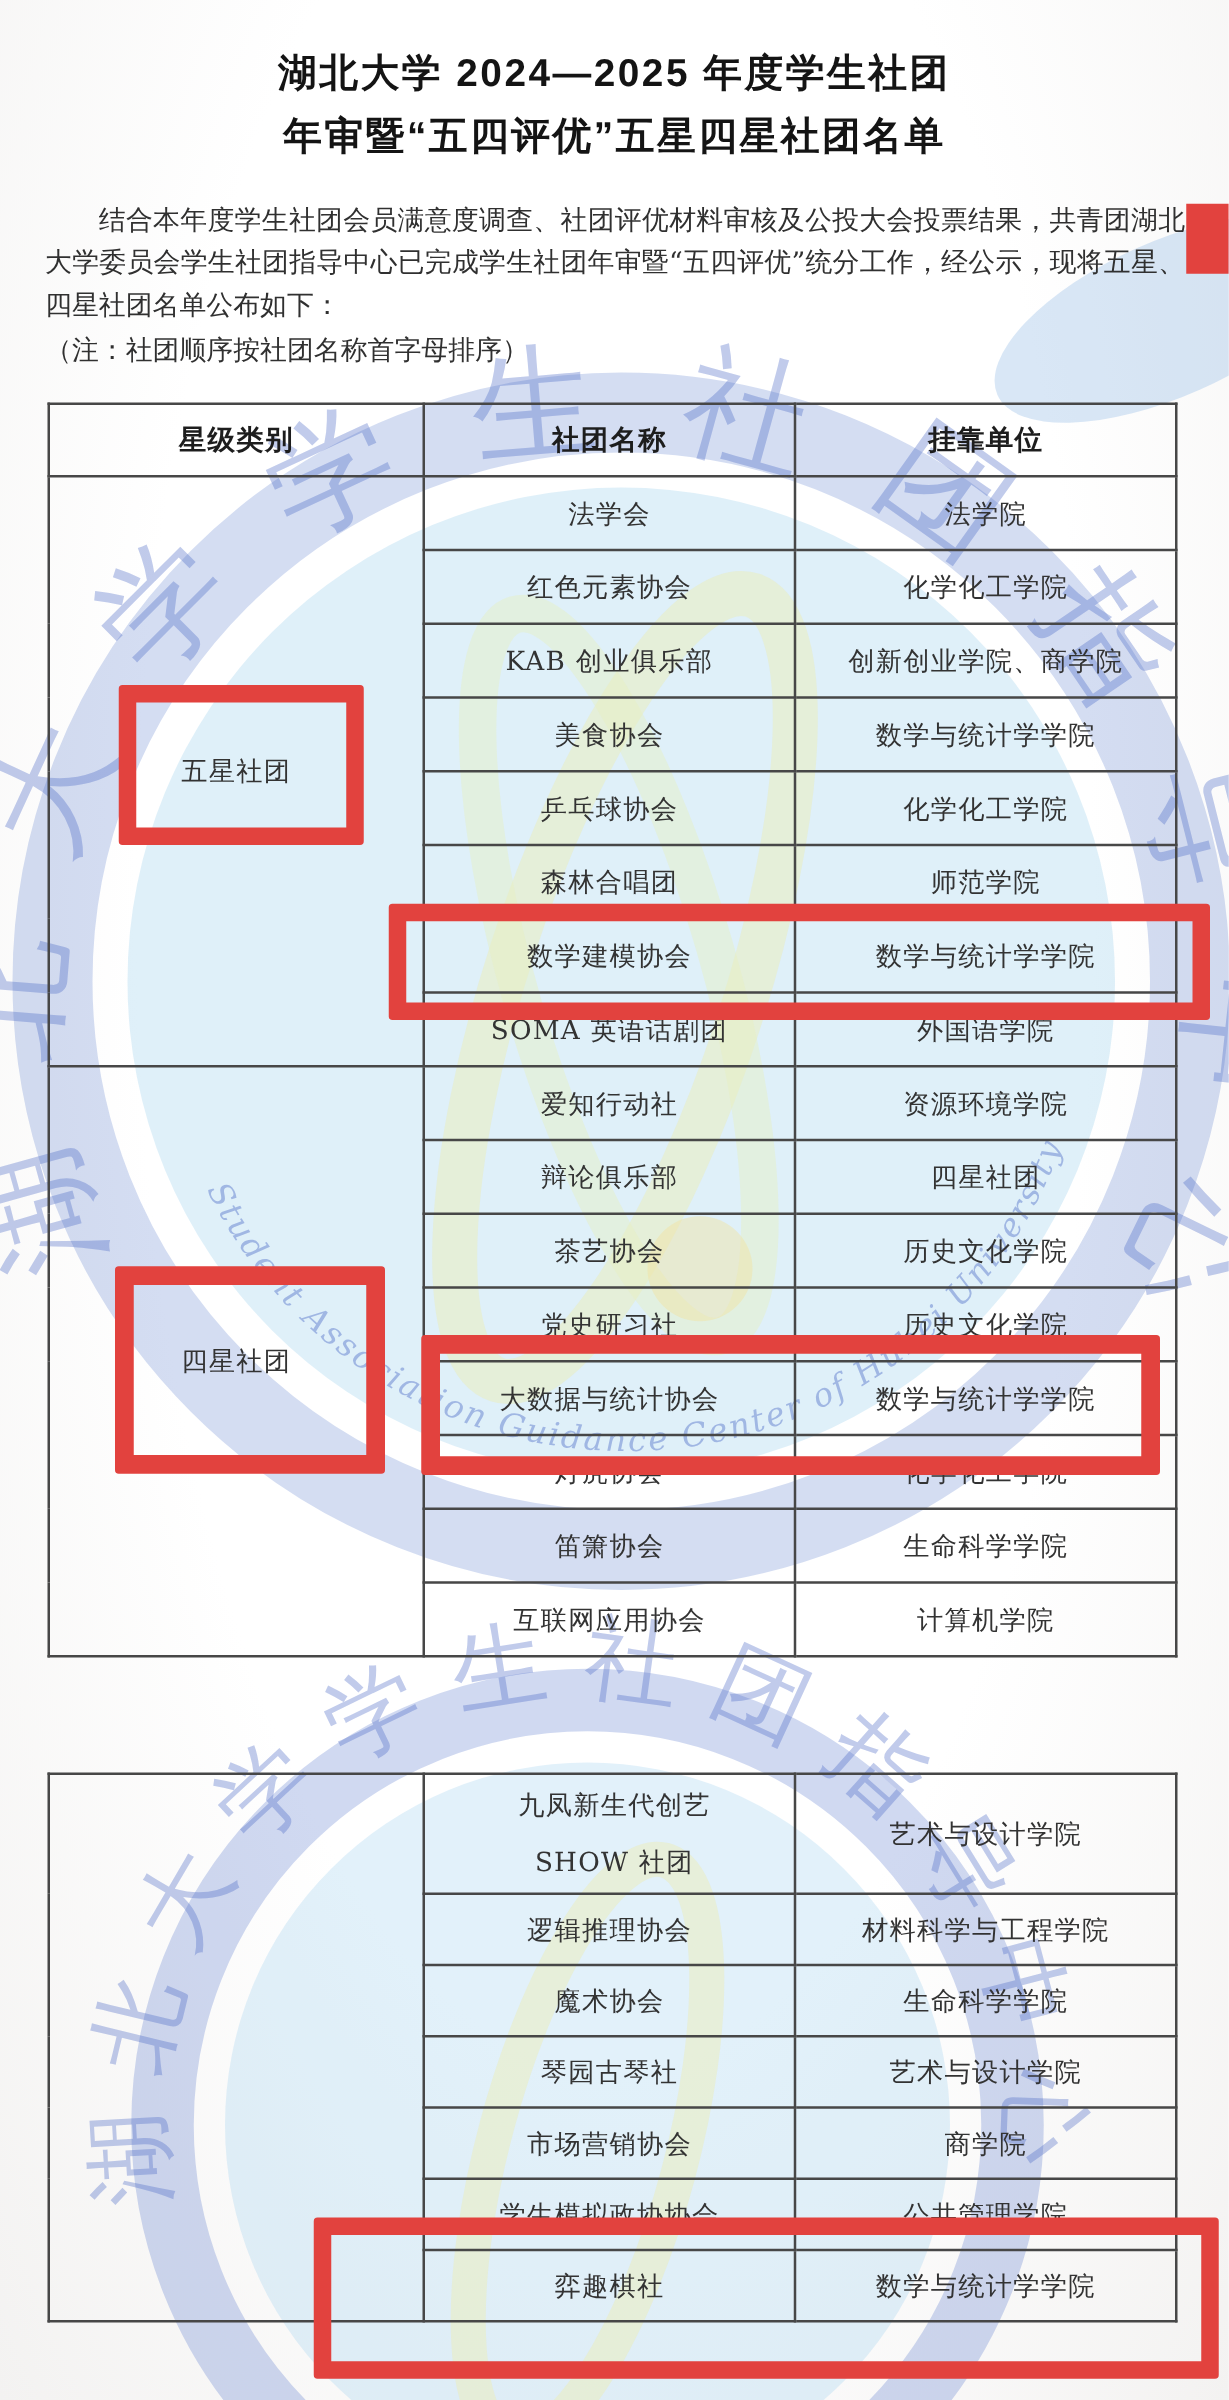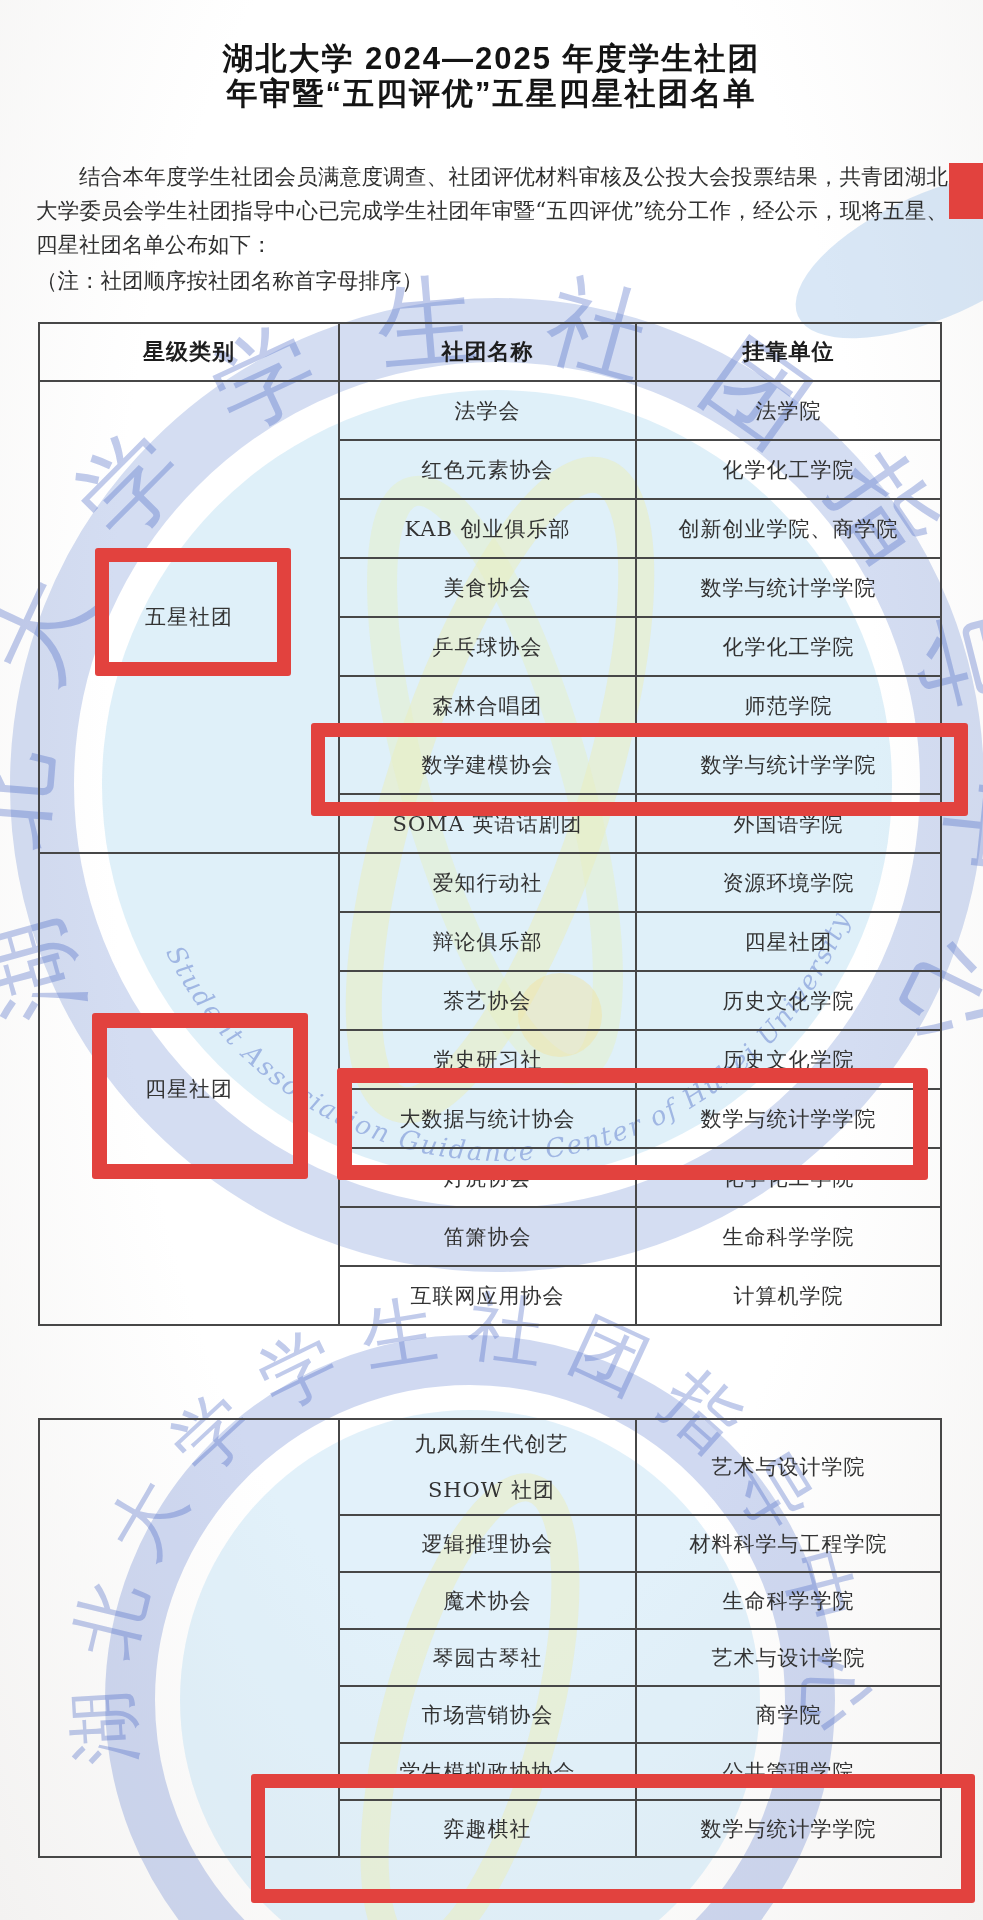--- a/index.html
+++ b/index.html
@@ -11,21 +11,21 @@
   }
   
   #wm{position:absolute;left:0;top:0;z-index:0;pointer-events:none;}
   
   .title{
     position:absolute;left:0;width:983px;text-align:center;
     font-family:"Liberation Sans","DejaVu Sans",sans-serif;
     font-weight:700;font-size:31px;letter-spacing:2px;color:#141414;z-index:2;
   }
   #title1{top:38px;}
-  #title2{top:73px;}
+  #title2{top:88px;}
   .intro{
     position:absolute;left:36px;width:912px;top:138px;z-index:2;
     font-size:21.5px;line-height:34px;text-align:justify;text-indent:2em;color:#303030;
   }
   .note{
     position:absolute;left:36px;width:912px;top:226px;z-index:2;
     font-size:21.5px;line-height:30px;color:#303030;margin-top:40px;
   }
   
   table.tbl{

